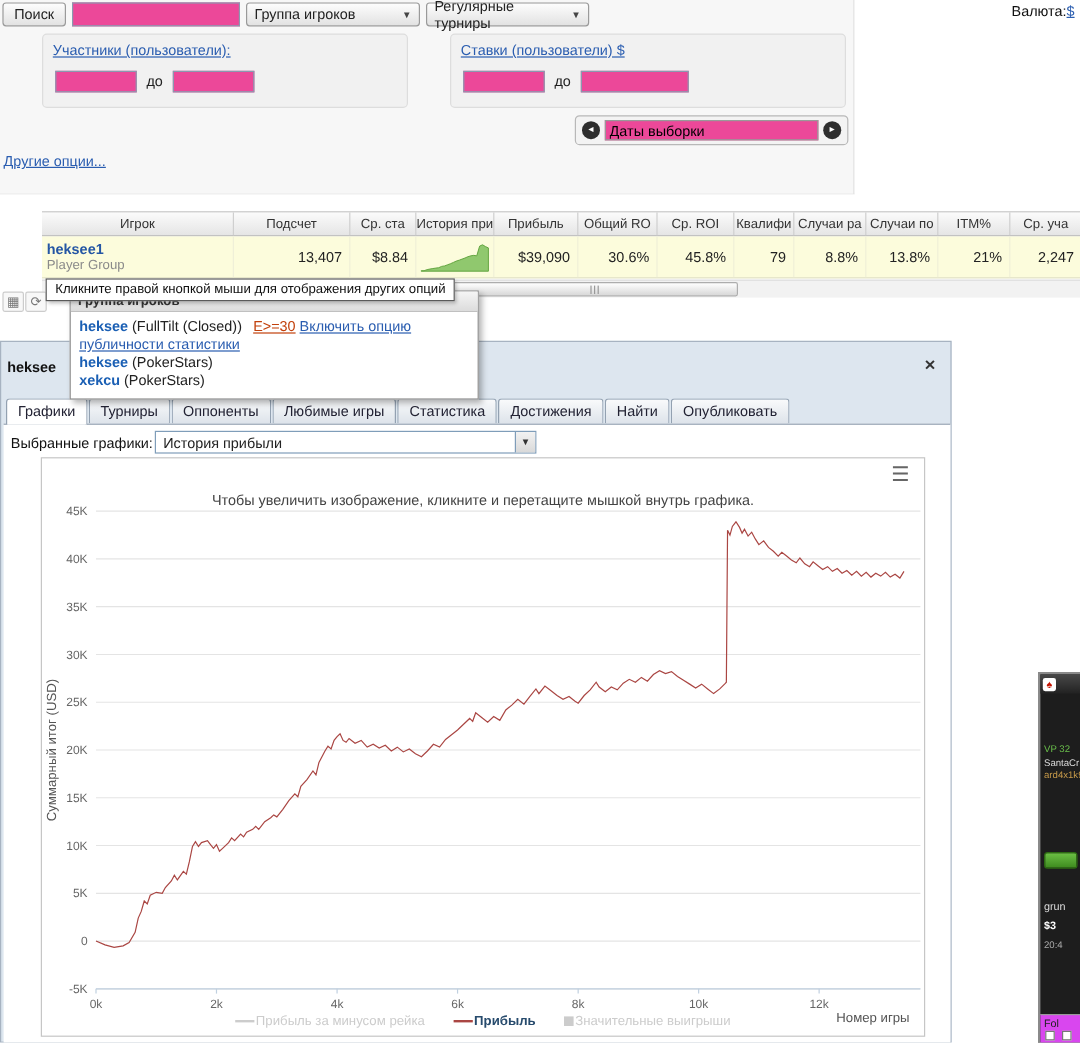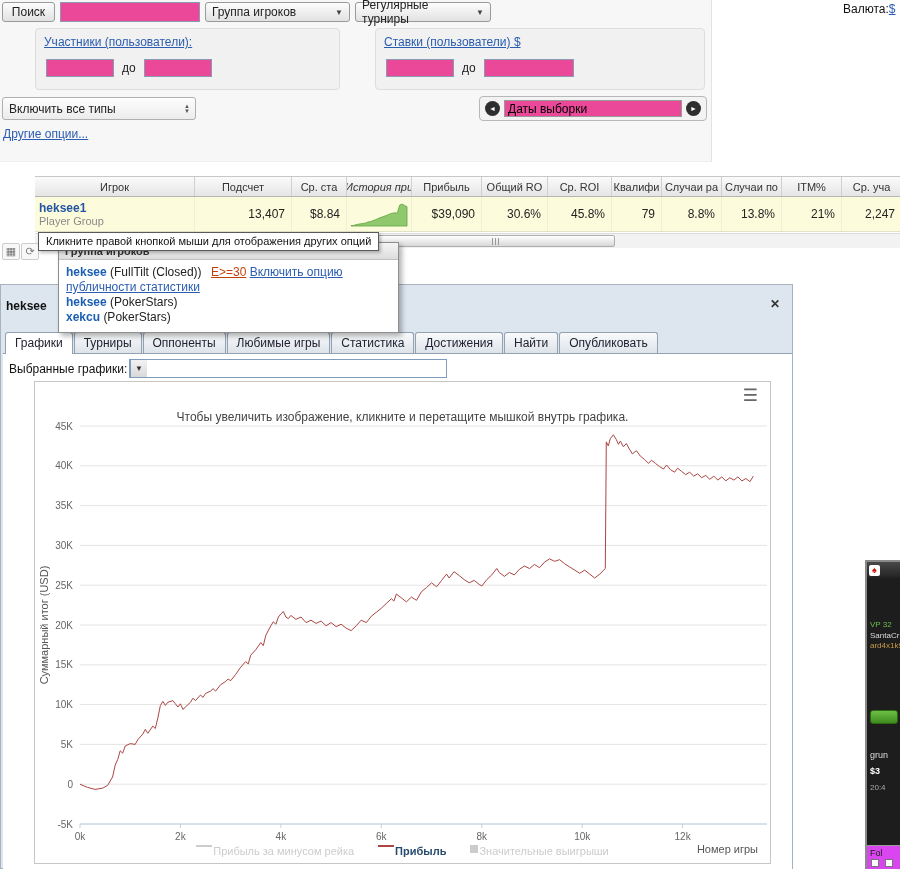--- a/index.html
+++ b/index.html
@@ -34,21 +34,21 @@
   .dates{left:479px;top:96px;width:228px;height:25px;background:#f3f3f3;border:1px solid #b8b8b8;border-radius:4px;display:flex;align-items:center;padding:0 5px;gap:4px;}
   .circle-btn{width:15px;height:15px;border-radius:50%;background:#2e2e2e;color:#fff;font-size:7px;display:flex;align-items:center;justify-content:center;cursor:pointer;flex:0 0 15px;}
   .date-input{flex:1;height:17px;border:1px solid #999;}
   .other-options{left:3px;top:127px;}
   
   .tbl{left:35px;top:176px;width:867px;}
   .tbl-head{display:flex;height:21px;background:linear-gradient(#fbfbfb,#e5e5e5);border-top:1px solid #c8c8c8;border-bottom:1px solid #b5b5b5;}
   .th{font-size:11px;color:#333;display:flex;align-items:center;justify-content:center;border-right:1px solid #cfcfcf;white-space:nowrap;overflow:hidden;cursor:pointer;}
   .tbl-row{display:flex;height:35px;background:#fcfcdc;border-bottom:1px solid #e2e2c8;cursor:pointer;}
   .td{display:flex;align-items:center;justify-content:flex-end;padding-right:6px;font-size:12px;color:#222;border-right:1px solid #efefd8;overflow:hidden;}
-  .c0{width:160px;}.c1{width:97px;}.c2{width:55px;}.c3{width:65px;font-style:italic;}.c4{width:70px;}.c5{width:66px;}
+  .c0{width:160px;}.c1{width:97px;}.c2{width:55px;}.c3{width:65px;}.c4{width:70px;}.c5{width:66px;}
   .c6{width:64px;}.c7{width:50px;}.c8{width:60px;}.c9{width:60px;}.c10{width:60px;}.c11{width:60px;}
   .player-cell{flex-direction:column;align-items:flex-start;justify-content:center;padding-left:4px;}
   .plink{color:#2456a4;font-weight:bold;font-size:12px;text-decoration:none;cursor:pointer;}
   .psub{color:#8a8a8a;font-size:11px;}
   .spark-cell{justify-content:center;padding-right:0;}
   
   .hscroll{left:35px;top:233px;width:865px;height:15px;background:#f2f2f2;border-top:1px solid #dcdcdc;}
   .hthumb{position:absolute;left:340px;top:1px;width:240px;height:12px;background:linear-gradient(#ffffff,#d8d8d8);border:1px solid #adadad;border-radius:2px;display:flex;align-items:center;justify-content:center;gap:2px;cursor:grab;}
   .hthumb i{display:block;width:1px;height:7px;background:#999;}
   .mini-btn{width:18px;height:17px;border:1px solid #ccc;background:#f8f8f8;display:flex;align-items:center;justify-content:center;font-size:11px;color:#777;cursor:pointer;border-radius:2px;}
@@ -74,21 +74,21 @@
   .chart-select{position:absolute;left:126px;top:5px;width:318px;height:19px;background:#fff;border:1px solid #7f9db9;border-radius:0;}
   .sel-arrow{width:17px;height:17px;background:linear-gradient(#f2f2f2,#d9d9d9);border-left:1px solid #7f9db9;font-size:8px;color:#333;display:flex;align-items:center;justify-content:center;}
   
   .chart-box{position:absolute;left:31px;top:27px;width:737px;height:483px;border:1px solid #c6c6c6;background:#fff;}
   .ch-title{position:absolute;left:0;right:0;top:7px;text-align:center;font-size:16px;font-weight:600;color:#3E576F;}
   .ch-sub{position:absolute;left:0;right:0;top:28px;text-align:center;font-size:12px;color:#444;}
   .burger{position:absolute;right:12px;top:5px;font-size:17px;color:#666;cursor:pointer;line-height:17px;}
   .ytitle{position:absolute;left:-190px;top:236px;width:400px;height:14px;transform:rotate(-90deg);text-align:center;font-size:11px;color:#555;}
   .xtitle{position:absolute;right:12px;bottom:8px;font-size:11px;color:#555;}
   .legend{position:absolute;left:0;right:0;bottom:6px;display:flex;justify-content:center;align-items:center;gap:24px;font-size:11px;}
-  .li{display:inline-flex;gap:1px;cursor:pointer;}
+  .li{display:inline-flex;align-items:center;gap:1px;cursor:pointer;}
   .sw.line{width:16px;height:2px;display:inline-block;}
   .sw.sq{width:8px;height:8px;display:inline-block;}
   .lt{font-style:normal;}
   .ax{font:10px "Liberation Sans",sans-serif;fill:#666;}
   
   .poker{left:865px;top:560px;width:35px;height:309px;background:#1d1d1d;border-left:2px solid #8a8a8a;border-top:2px solid #8a8a8a;z-index:20;}
   .poker-title{height:16px;background:linear-gradient(#484848,#222);display:flex;align-items:center;padding-left:2px;gap:2px;}
   .spade-badge{width:11px;height:11px;background:#fff;border-radius:2px;color:#c41200;font-size:9px;line-height:11px;text-align:center;display:inline-block;}
   .pk{position:absolute;left:3px;font-size:8px;white-space:nowrap;}
   .f1{top:58px;color:#6abf4b;}
@@ -137,27 +137,20 @@
 
   <div class="groupbox abs stakes-box">
     <a class="link glink">Ставки (пользователи) $</a>
     <div class="range-row">
       <input class="txt range-input" style="">
       <span class="to">до</span>
       <input class="txt range-input wide" style="">
     </div>
   </div>
 
-  <div class="select abs type-include">
-    <span class="sel-label">Включить все типы</span>
-    <span class="spinner">
-        <i>▲</i>
-        <i>▼</i>
-      </span>
-  </div>
 
   <div class="dates abs">
     <span class="circle-btn">
         <span>◄</span>
       </span>
     <input class="txt date-input" value="Даты выборки" style="">
     <span class="circle-btn">
         <span>►</span>
       </span>
   </div>
@@ -251,20 +244,21 @@
       <div class="tab">Оппоненты</div>
       <div class="tab">Любимые игры</div>
       <div class="tab">Статистика</div>
       <div class="tab">Достижения</div>
       <div class="tab">Найти</div>
       <div class="tab">Опубликовать</div>
     </div>
     <div class="win-content">
       <span class="sel-charts-label">Выбранные графики:</span>
       <div class="select chart-select">
+        <span class="sel-label">История прибыли</span>
         <span class="sel-arrow">▼</span>
       </div>
       <div class="chart-box">
         <svg id="chart-svg" width="735" height="481">
             <line x1="45" x2="732" y1="442.0" y2="442.0" stroke="#e4e4e4"></line>
             <text class="ax" x="38" y="445.5" text-anchor="end">-5K</text>
             <line x1="45" x2="732" y1="402.2" y2="402.2" stroke="#e4e4e4"></line>
             <text class="ax" x="38" y="405.7" text-anchor="end">0</text>
             <line x1="45" x2="732" y1="362.4" y2="362.4" stroke="#e4e4e4"></line>
             <text class="ax" x="38" y="365.9" text-anchor="end">5K</text>

